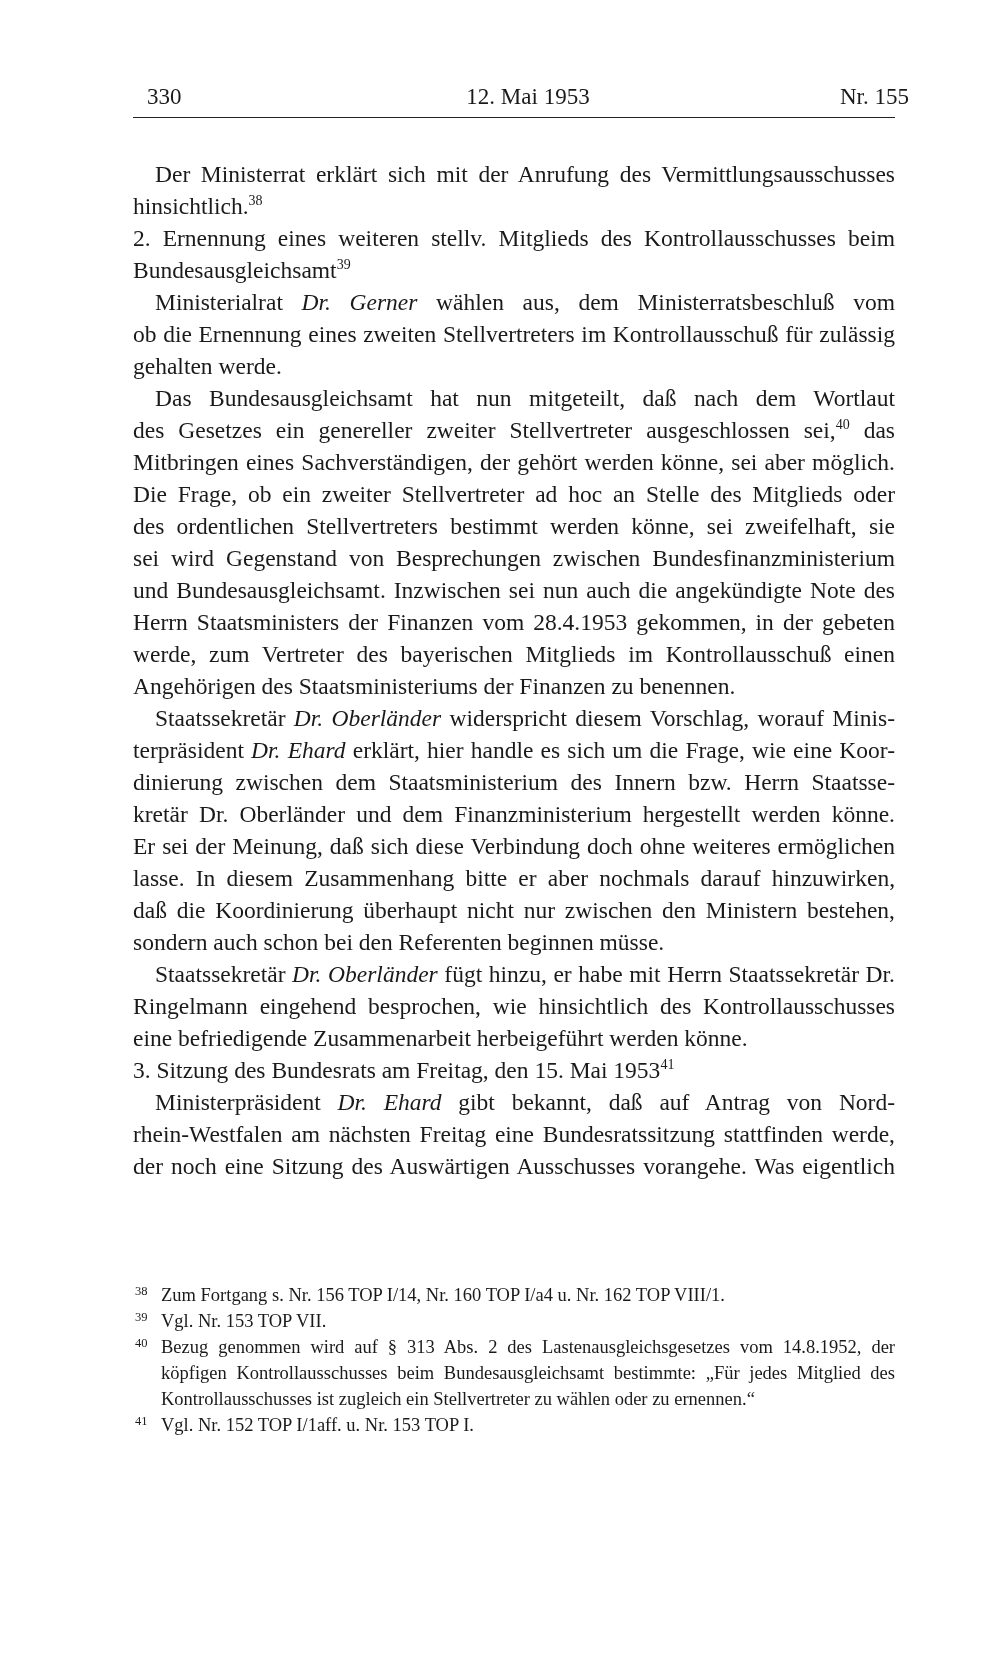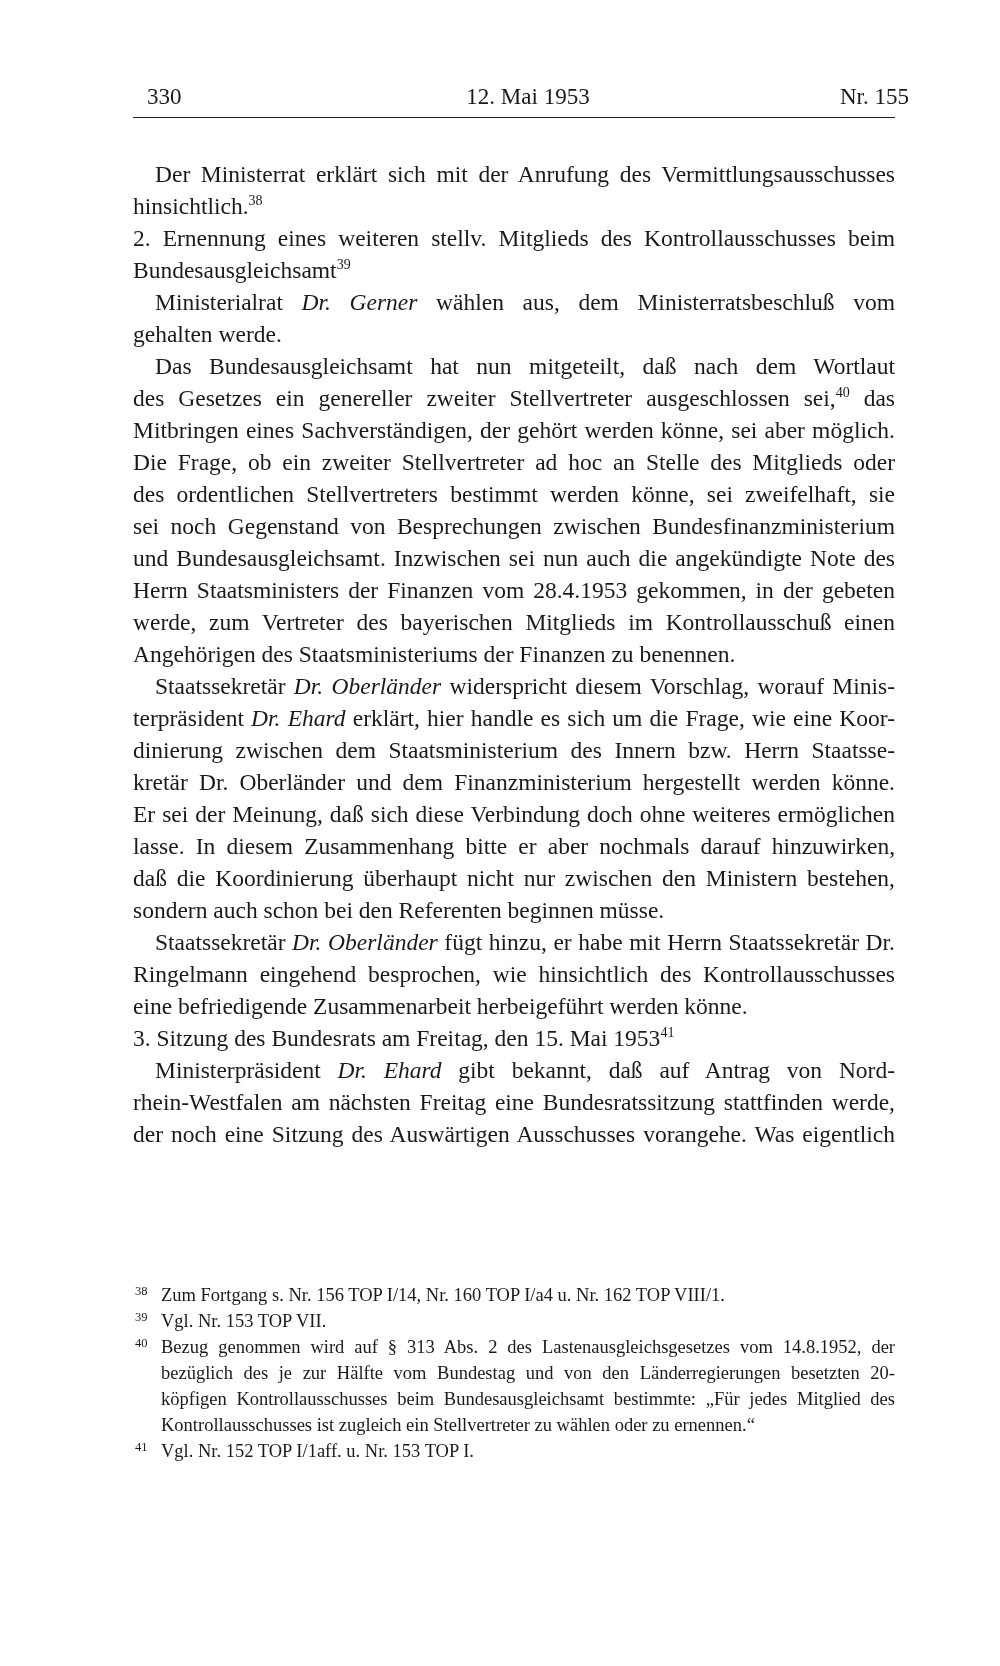--- a/index.html
+++ b/index.html
@@ -43,34 +43,35 @@
 
     <div class="line"><span>hinsichtlich.</span><sup>38</sup></div>
 
     <div class="line j"><span>2. Ernennung eines weiteren stellv. Mitglieds des Kontrollausschusses beim</span></div>
 
     <div class="line"><span>Bundesausgleichsamt</span><sup>39</sup></div>
 
     <div class="line j ind"><span>Ministerialrat </span><i>Dr. Gerner</i><span> wählen aus, dem Ministerratsbeschluß vom</span></div>
 
 
+    <div class="line j"><span>ob die Ernennung eines zweiten Stellvertreters im Kontrollausschuß für zulässig</span></div>
 
     <div class="line"><span>gehalten werde.</span></div>
 
     <div class="line j ind"><span>Das Bundesausgleichsamt hat nun mitgeteilt, daß nach dem Wortlaut</span></div>
 
     <div class="line j"><span>des Gesetzes ein genereller zweiter Stellvertreter ausgeschlossen sei,</span><sup>40</sup><span> das</span></div>
 
     <div class="line j"><span>Mitbringen eines Sachverständigen, der gehört werden könne, sei aber möglich.</span></div>
 
     <div class="line j"><span>Die Frage, ob ein zweiter Stellvertreter ad hoc an Stelle des Mitglieds oder</span></div>
 
     <div class="line j"><span>des ordentlichen Stellvertreters bestimmt werden könne, sei zweifelhaft, sie</span></div>
 
-    <div class="line j"><span>sei noch Gegenstand von Besprechungen zwischen Bundesfinanzministerium</span></div>
+    <div class="line j"><span>sei wird Gegenstand von Besprechungen zwischen Bundesfinanzministerium</span></div>
 
     <div class="line j"><span>und Bundesausgleichsamt. Inzwischen sei nun auch die angekündigte Note des</span></div>
 
     <div class="line j"><span>Herrn Staatsministers der Finanzen vom 28.4.1953 gekommen, in der gebeten</span></div>
 
     <div class="line j"><span>werde, zum Vertreter des bayerischen Mitglieds im Kontrollausschuß einen</span></div>
 
     <div class="line"><span>Angehörigen des Staatsministeriums der Finanzen zu benennen.</span></div>
 
     <div class="line j ind"><span>Staatssekretär </span><i>Dr. Oberländer</i><span> widerspricht diesem Vorschlag, worauf Minis-</span></div>
@@ -102,19 +103,18 @@
     <div class="line j"><span>rhein-Westfalen am nächsten Freitag eine Bundesratssitzung stattfinden werde,</span></div>
 
     <div class="line j"><span>der noch eine Sitzung des Auswärtigen Ausschusses vorangehe. Was eigentlich</span></div>
 
   </div>
 
   <div class="footnotes">
     <div class="fn-line"><span class="fn-num">38</span><span>Zum Fortgang s. Nr. 156 TOP I/14, Nr. 160 TOP I/a4 u. Nr. 162 TOP VIII/1.</span></div>
     <div class="fn-line"><span class="fn-num">39</span><span>Vgl. Nr. 153 TOP VII.</span></div>
     <div class="fn-line j"><span class="fn-num">40</span><span>Bezug genommen wird auf § 313 Abs. 2 des Lastenausgleichsgesetzes vom 14.8.1952, der</span></div>
-    <div class="fn-line j"><span>bezüglich des je zur Hälfte vom Bundestag und von den Länderregierungen besetzten 20-</span></div>
     <div class="fn-line j"><span>köpfigen Kontrollausschusses beim Bundesausgleichsamt bestimmte: „Für jedes Mitglied des</span></div>
     <div class="fn-line"><span>Kontrollausschusses ist zugleich ein Stellvertreter zu wählen oder zu ernennen.“</span></div>
     <div class="fn-line"><span class="fn-num">41</span><span>Vgl. Nr. 152 TOP I/1aff. u. Nr. 153 TOP I.</span></div>
   </div>
 
 </div>
 
 </body></html>

